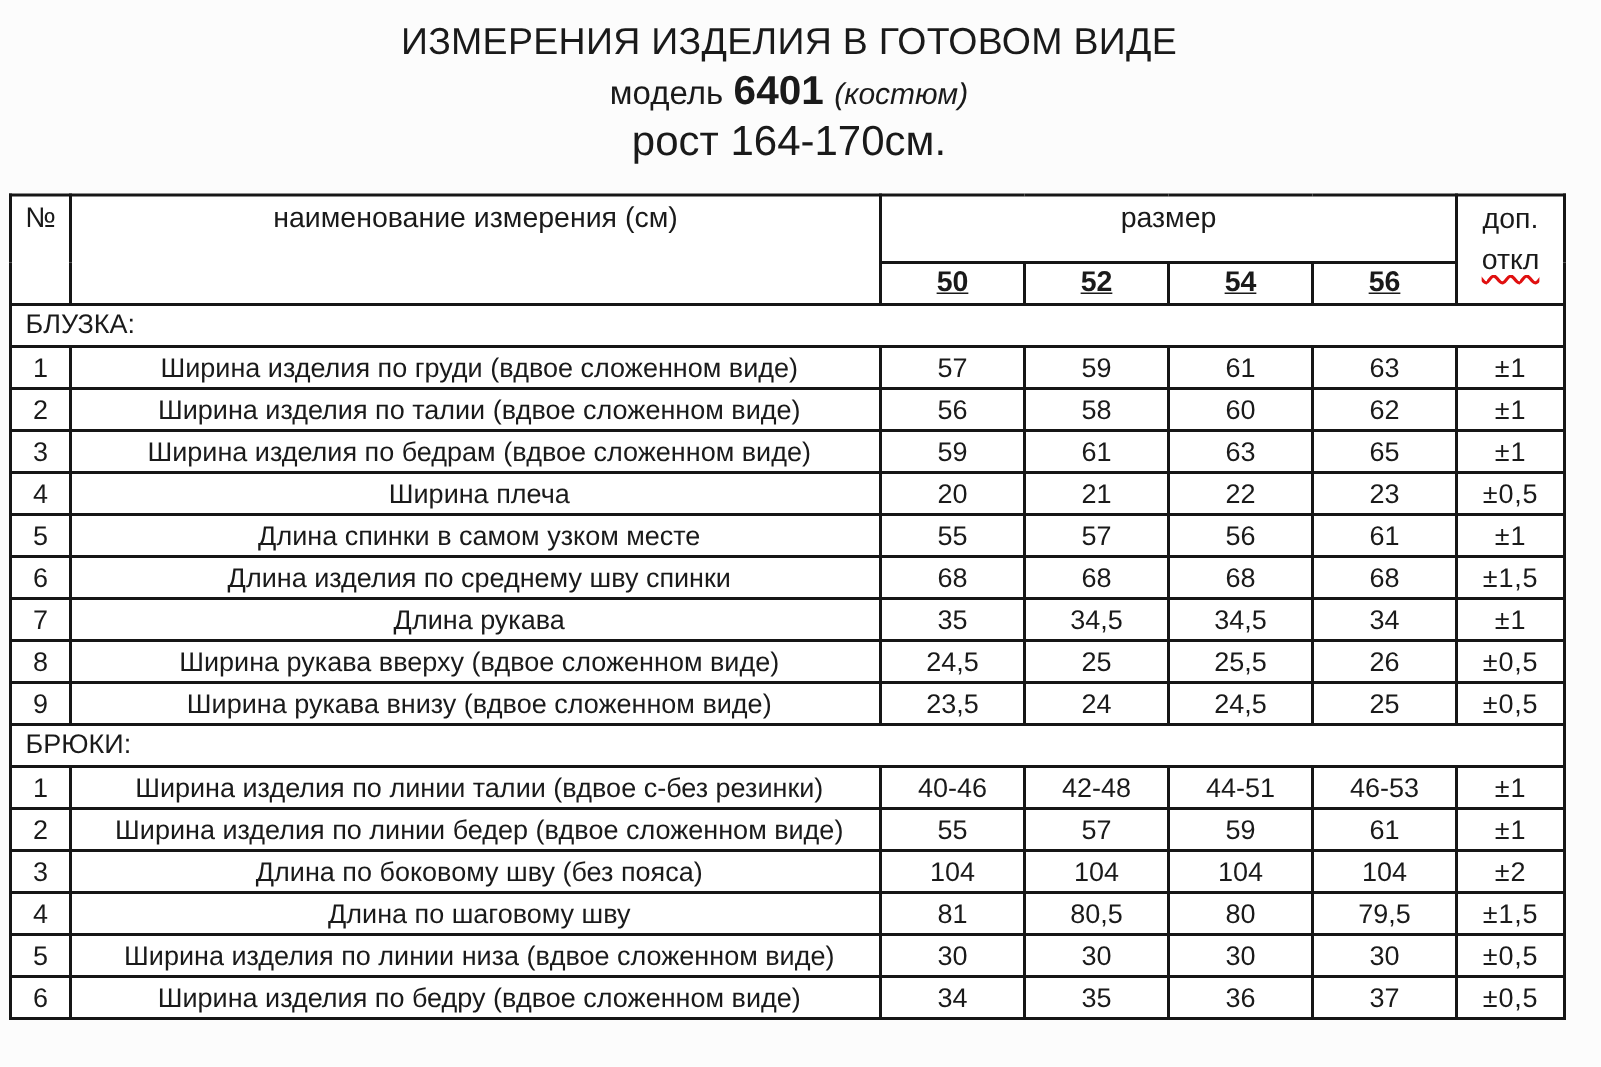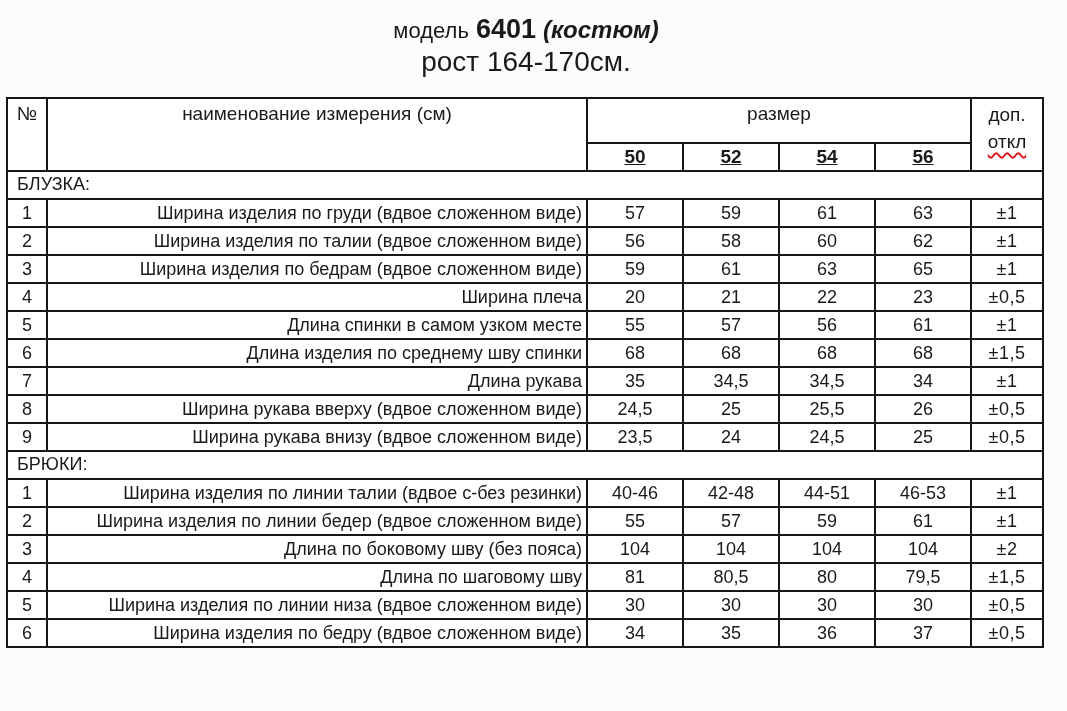--- a/index.html
+++ b/index.html
@@ -16,21 +16,21 @@
   
   .titles {
     width: 1036px;
     margin: 0 0 0 8px;
     padding-top: 13px;
     text-align: center;
   }
   .t1 { font-size: 25px; line-height: 31px; letter-spacing: 0.2px; }
   .t2 { font-size: 22px; line-height: 32px; }
   .t2 .model-num { font-weight: bold; font-size: 27px; margin: 0 7px 0 7px; }
-  .t2 .model-note { font-style: italic; font-size: 24px; font-weight: bold; }
+  .t2 .model-note { font-style: italic; font-size: 20px; }
   .t3 { font-size: 28px; line-height: 29px; }
 
   
   table {
     border-collapse: collapse;
     table-layout: fixed;
     width: 1036px;
     margin: 21px 0 0 6px;
     background: #fff;
   }
@@ -65,30 +65,31 @@
 
   tbody td { font-size: 18px; }
   tr.section-row td {
     font-weight: normal;
     text-align: left;
     padding: 1px 0 2px 9px;
     line-height: 23px;
   }
   tr.measure-row td { line-height: 24px; padding-top: 1px; padding-bottom: 1px; }
   td.num { text-align: center; }
-  td.name { text-align: right; padding-left: 9px; padding-right: 4px; }
+  td.name { text-align: center; padding-left: 9px; padding-right: 4px; }
   td.val { text-align: center; }
   td.tol { text-align: center; letter-spacing: 0.5px; }
 </style>
 </head>
 <body>
 
 <div class="page">
 
   <div class="titles">
+    <div class="t1">ИЗМЕРЕНИЯ ИЗДЕЛИЯ В ГОТОВОМ ВИДЕ</div>
     <div class="t2"><span>модель</span><span class="model-num">6401</span><span class="model-note">(костюм)</span></div>
     <div class="t3">рост 164-170см.</div>
   </div>
 
   <table>
     <colgroup>
       <col style="width:40px">
       <col style="width:540px">
       <col style="width:96px">
       <col style="width:96px">

